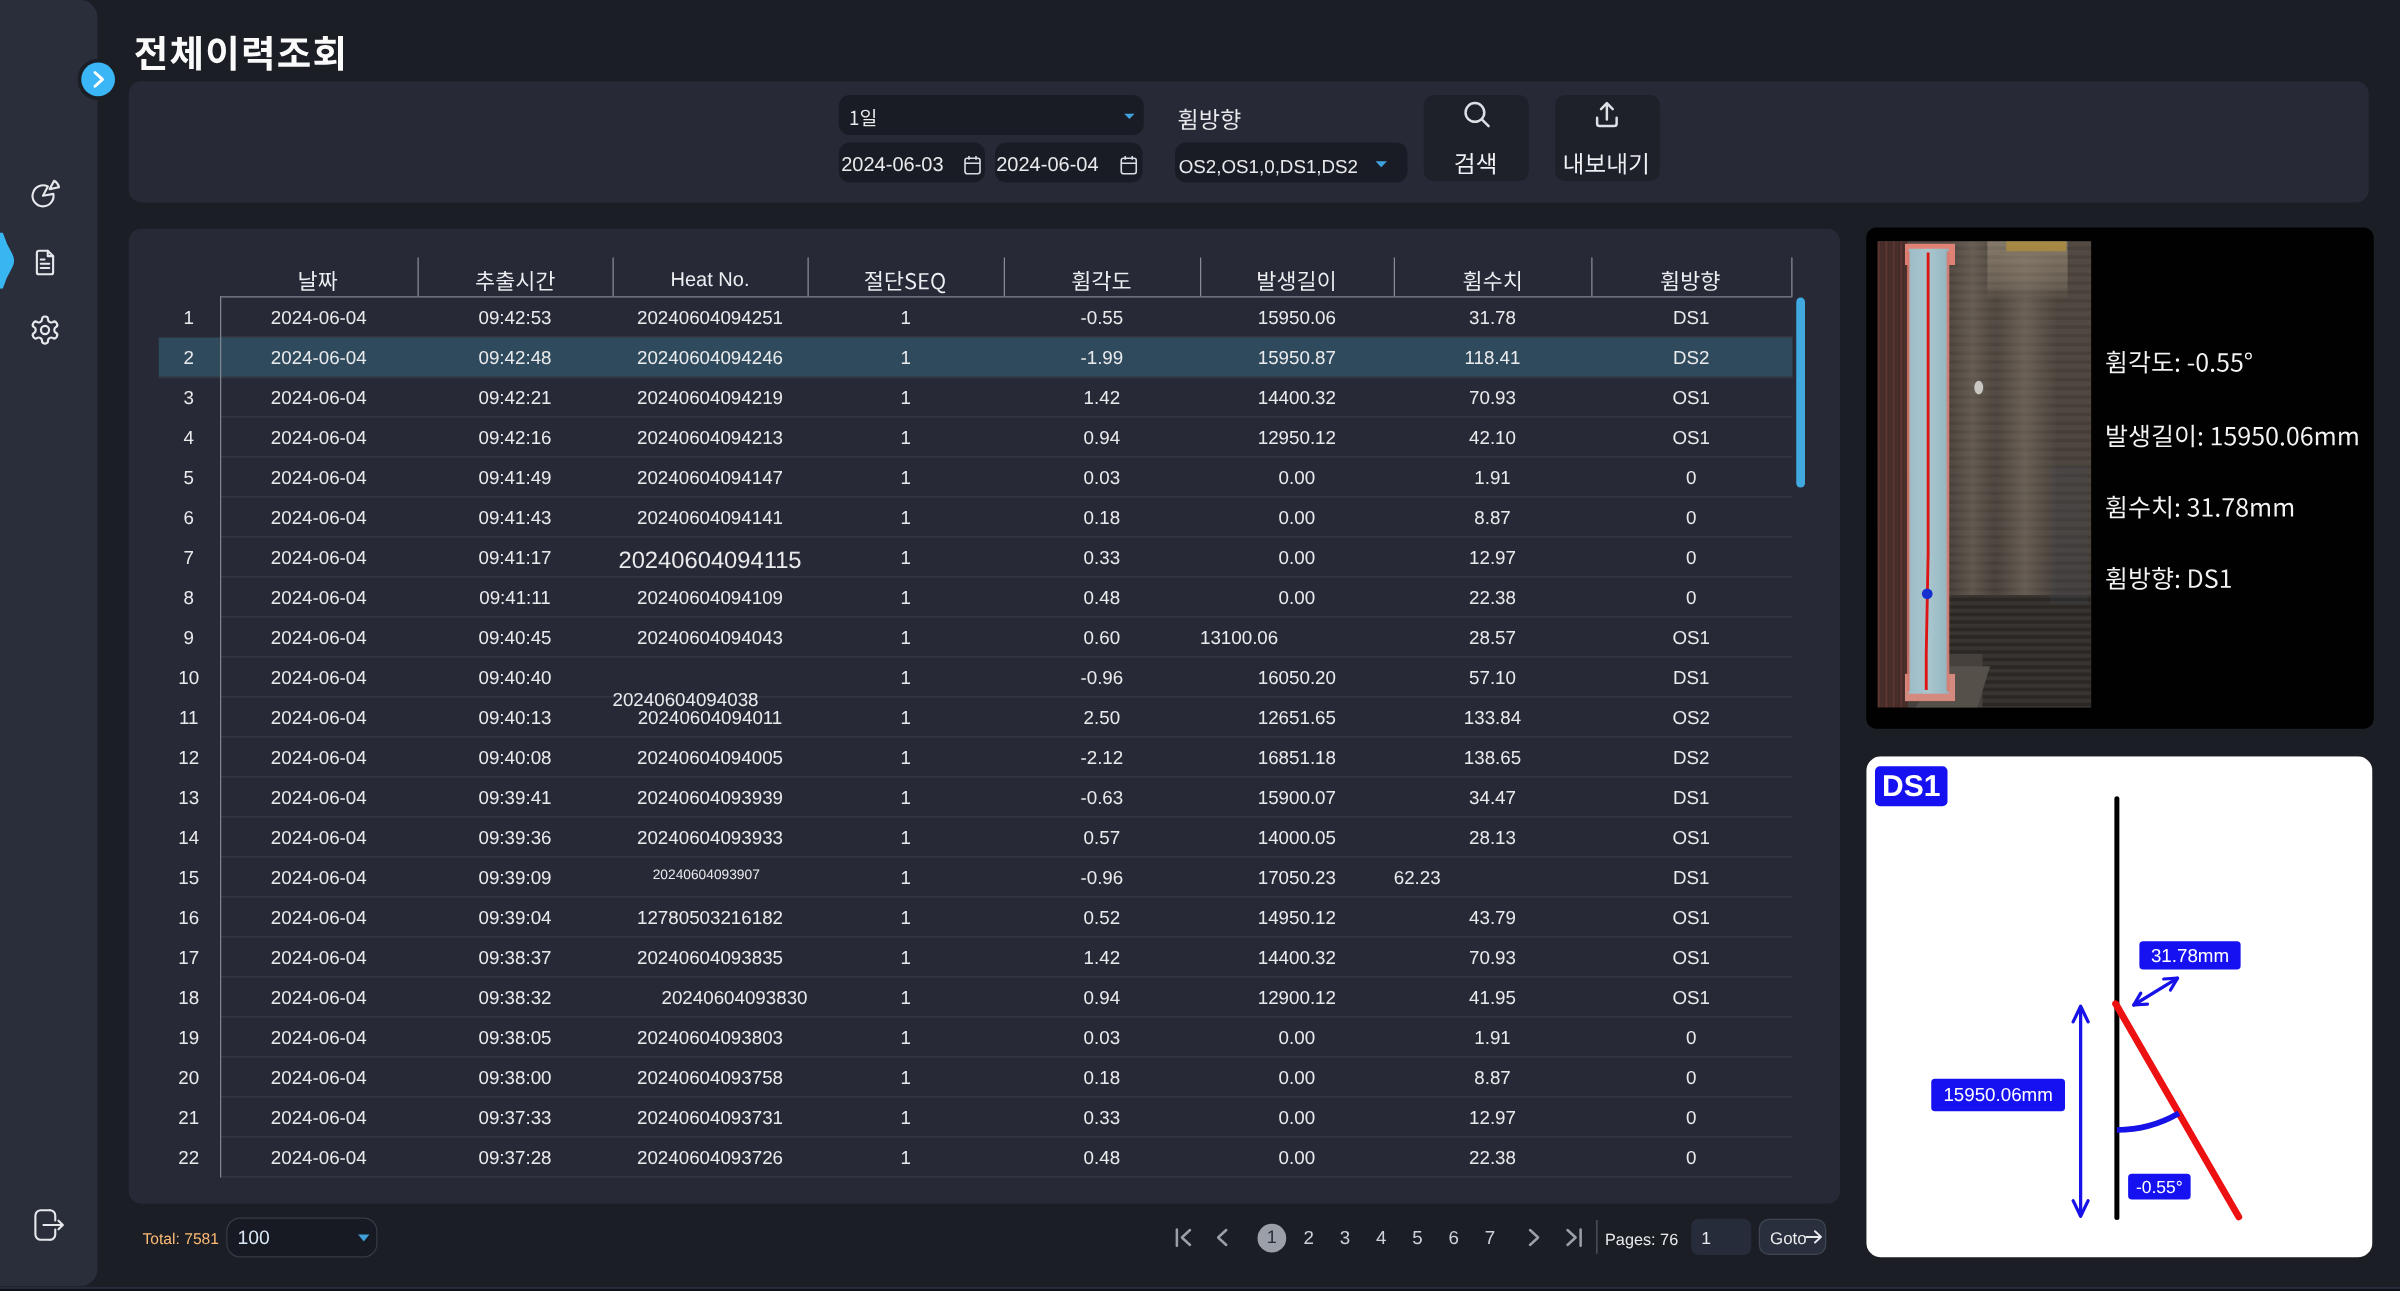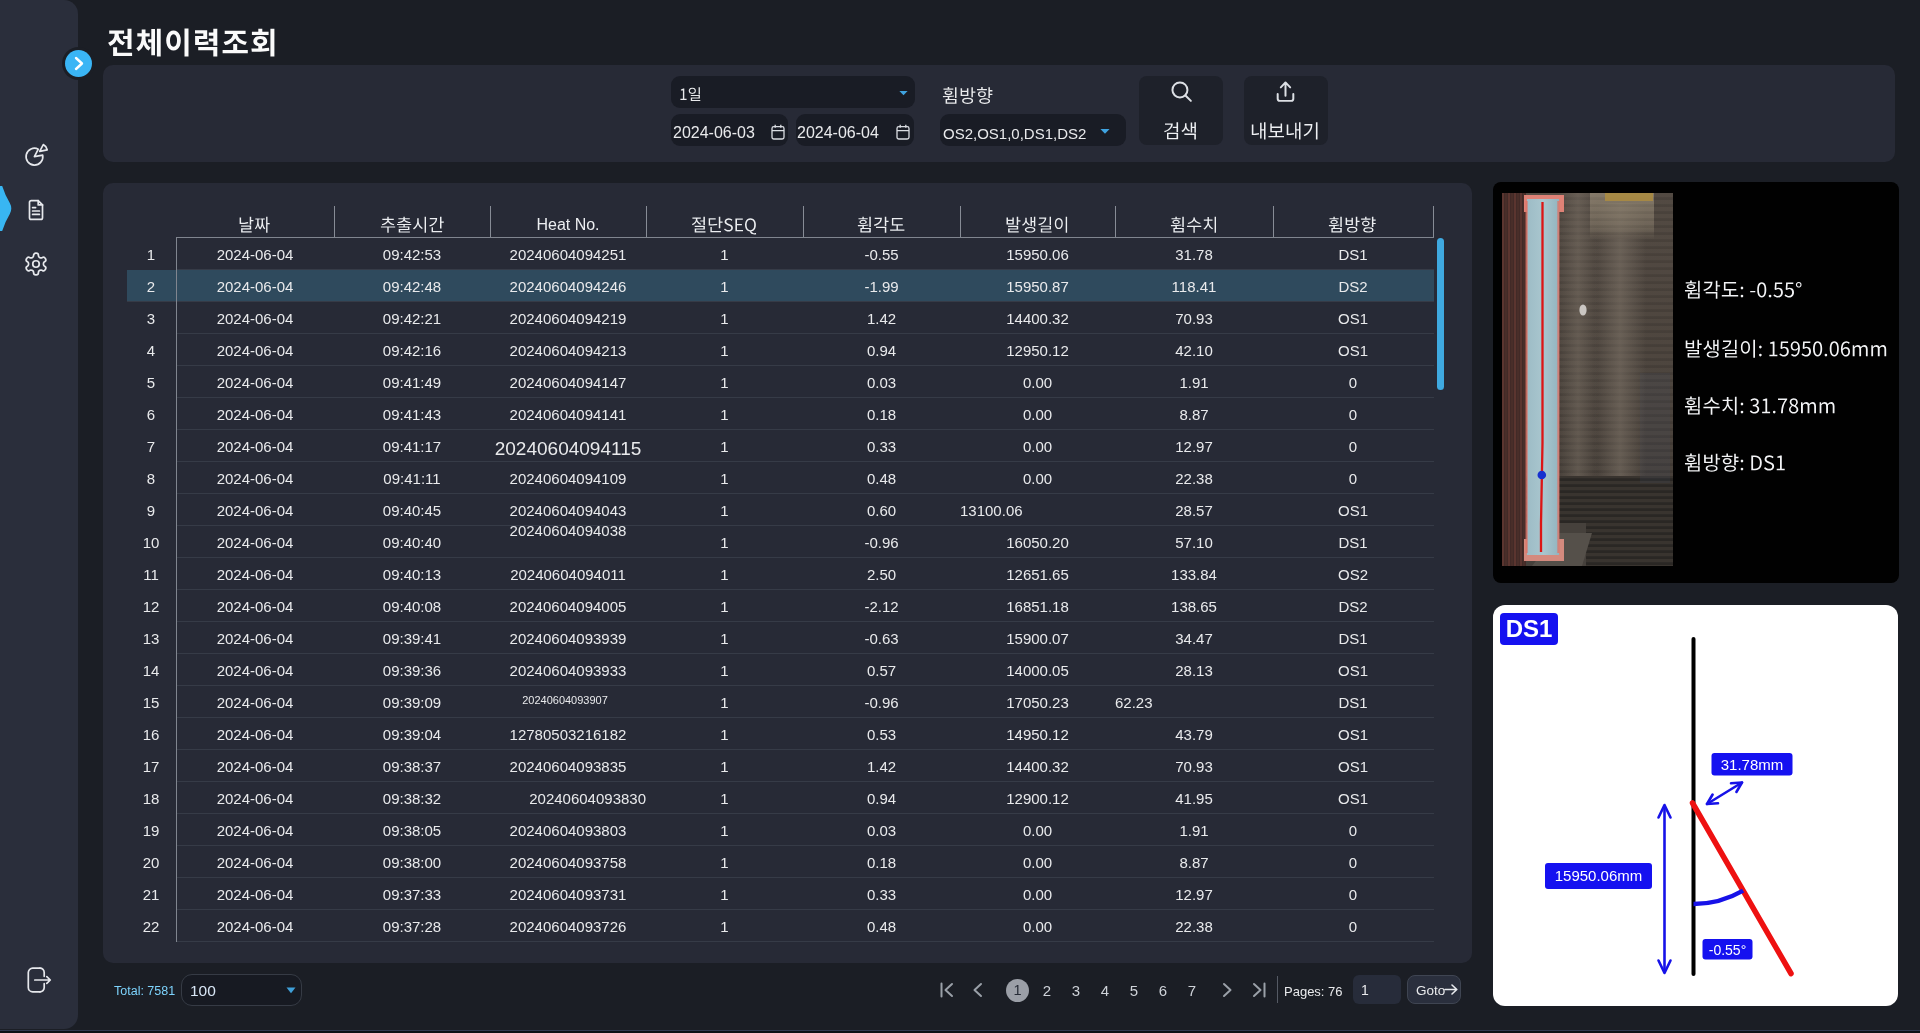--- a/index.html
+++ b/index.html
@@ -226,21 +226,21 @@
 <div class="txt" style="left:490px;top:502px;width:156px;text-align:center;font-size:15px">20240604094043</div>
 <div class="txt" style="left:646px;top:502px;width:157px;text-align:center;font-size:15px">1</div>
 <div class="txt" style="left:803px;top:502px;width:157px;text-align:center;font-size:15px">0.60</div>
 <div class="txt" style="left:960px;top:502px;width:155px;text-align:left;font-size:15px">13100.06</div>
 <div class="txt" style="left:1115px;top:502px;width:158px;text-align:center;font-size:15px">28.57</div>
 <div class="txt" style="left:1273px;top:502px;width:160px;text-align:center;font-size:15px">OS1</div>
 <div class="abs" style="left:177px;top:526px;width:1257px;height:32px;border-bottom:1px solid #363b47"></div>
 <div class="txt" style="left:118px;top:534px;width:66px;text-align:center;font-size:15px">10</div>
 <div class="txt" style="left:176px;top:534px;width:158px;text-align:center;font-size:15px">2024-06-04</div>
 <div class="txt" style="left:334px;top:534px;width:156px;text-align:center;font-size:15px">09:40:40</div>
-<div class="txt" style="left:490px;top:522px;width:156px;text-align:center;font-size:15px">20240604094038</div>
+<div class="txt" style="left:490px;top:552px;width:156px;font-size:15px">20240604094038</div>
 <div class="txt" style="left:646px;top:534px;width:157px;text-align:center;font-size:15px">1</div>
 <div class="txt" style="left:803px;top:534px;width:157px;text-align:center;font-size:15px">-0.96</div>
 <div class="txt" style="left:960px;top:534px;width:155px;text-align:center;font-size:15px">16050.20</div>
 <div class="txt" style="left:1115px;top:534px;width:158px;text-align:center;font-size:15px">57.10</div>
 <div class="txt" style="left:1273px;top:534px;width:160px;text-align:center;font-size:15px">DS1</div>
 <div class="abs" style="left:177px;top:558px;width:1257px;height:32px;border-bottom:1px solid #363b47"></div>
 <div class="txt" style="left:118px;top:566px;width:66px;text-align:center;font-size:15px">11</div>
 <div class="txt" style="left:176px;top:566px;width:158px;text-align:center;font-size:15px">2024-06-04</div>
 <div class="txt" style="left:334px;top:566px;width:156px;text-align:center;font-size:15px">09:40:13</div>
 <div class="txt" style="left:490px;top:566px;width:156px;text-align:center;font-size:15px">20240604094011</div>
@@ -288,21 +288,21 @@
 <div class="txt" style="left:803px;top:694px;width:157px;text-align:center;font-size:15px">-0.96</div>
 <div class="txt" style="left:960px;top:694px;width:155px;text-align:center;font-size:15px">17050.23</div>
 <div class="txt" style="left:1115px;top:694px;width:158px;text-align:left;font-size:15px">62.23</div>
 <div class="txt" style="left:1273px;top:694px;width:160px;text-align:center;font-size:15px">DS1</div>
 <div class="abs" style="left:177px;top:718px;width:1257px;height:32px;border-bottom:1px solid #363b47"></div>
 <div class="txt" style="left:118px;top:726px;width:66px;text-align:center;font-size:15px">16</div>
 <div class="txt" style="left:176px;top:726px;width:158px;text-align:center;font-size:15px">2024-06-04</div>
 <div class="txt" style="left:334px;top:726px;width:156px;text-align:center;font-size:15px">09:39:04</div>
 <div class="txt" style="left:490px;top:726px;width:156px;text-align:center;font-size:15px">12780503216182</div>
 <div class="txt" style="left:646px;top:726px;width:157px;text-align:center;font-size:15px">1</div>
-<div class="txt" style="left:803px;top:726px;width:157px;text-align:center;font-size:15px">0.53</div>
+<div class="txt" style="left:803px;top:726px;width:157px;text-align:center;font-size:15px">0.52</div>
 <div class="txt" style="left:960px;top:726px;width:155px;text-align:center;font-size:15px">14950.12</div>
 <div class="txt" style="left:1115px;top:726px;width:158px;text-align:center;font-size:15px">43.79</div>
 <div class="txt" style="left:1273px;top:726px;width:160px;text-align:center;font-size:15px">OS1</div>
 <div class="abs" style="left:177px;top:750px;width:1257px;height:32px;border-bottom:1px solid #363b47"></div>
 <div class="txt" style="left:118px;top:758px;width:66px;text-align:center;font-size:15px">17</div>
 <div class="txt" style="left:176px;top:758px;width:158px;text-align:center;font-size:15px">2024-06-04</div>
 <div class="txt" style="left:334px;top:758px;width:156px;text-align:center;font-size:15px">09:38:37</div>
 <div class="txt" style="left:490px;top:758px;width:156px;text-align:center;font-size:15px">20240604093835</div>
 <div class="txt" style="left:646px;top:758px;width:157px;text-align:center;font-size:15px">1</div>
 <div class="txt" style="left:803px;top:758px;width:157px;text-align:center;font-size:15px">1.42</div>
@@ -355,21 +355,21 @@
 <div class="txt" style="left:334px;top:918px;width:156px;text-align:center;font-size:15px">09:37:28</div>
 <div class="txt" style="left:490px;top:918px;width:156px;text-align:center;font-size:15px">20240604093726</div>
 <div class="txt" style="left:646px;top:918px;width:157px;text-align:center;font-size:15px">1</div>
 <div class="txt" style="left:803px;top:918px;width:157px;text-align:center;font-size:15px">0.48</div>
 <div class="txt" style="left:960px;top:918px;width:155px;text-align:center;font-size:15px">0.00</div>
 <div class="txt" style="left:1115px;top:918px;width:158px;text-align:center;font-size:15px">22.38</div>
 <div class="txt" style="left:1273px;top:918px;width:160px;text-align:center;font-size:15px">0</div>
 <div class="abs" style="left:176px;top:237px;width:1258px;height:1px;background:#80858f"></div>
 <div class="abs" style="left:176px;top:237px;width:1px;height:705px;background:#80858f"></div>
 <div class="abs" style="left:1437px;top:238px;width:7px;height:152px;background:#3fa9e0;border-radius:3.5px"></div>
-<div class="txt" style="left:114px;top:984px;font-size:12.5px;color:#7dd3fc">Total: 7581</div>
+<div class="txt" style="left:114px;top:984px;font-size:12.5px;color:#fdba74">Total: 7581</div>
 <div class="abs" style="left:181px;top:974px;width:121px;height:32px;background:#171a22;border:1px solid #363b45;border-radius:11px"></div>
 <div class="txt" style="left:190px;top:982px;font-size:15.5px;color:#d8e6f5">100</div>
 <svg class="abs" style="left:286px;top:987px" width="10" height="7" viewBox="0 0 10 7">
     <path d="M0.5 0.5 L5 6.2 L9.5 0.5 Z" fill="#3f9fd8"></path>
   </svg>
 <svg class="abs" style="left:940px;top:982px" width="14" height="16" viewBox="0 0 14 16" fill="none" stroke="#9aa0a8" stroke-width="2" stroke-linecap="round" stroke-linejoin="round">
     <path d="M1.5 1.5 V14.5 M12 2 L5.5 8 L12 14"></path>
   </svg>
 <svg class="abs" style="left:972px;top:982px" width="11" height="16" viewBox="0 0 11 16" fill="none" stroke="#9aa0a8" stroke-width="2" stroke-linecap="round" stroke-linejoin="round">
     <path d="M9 2 L2.5 8 L9 14"></path>

